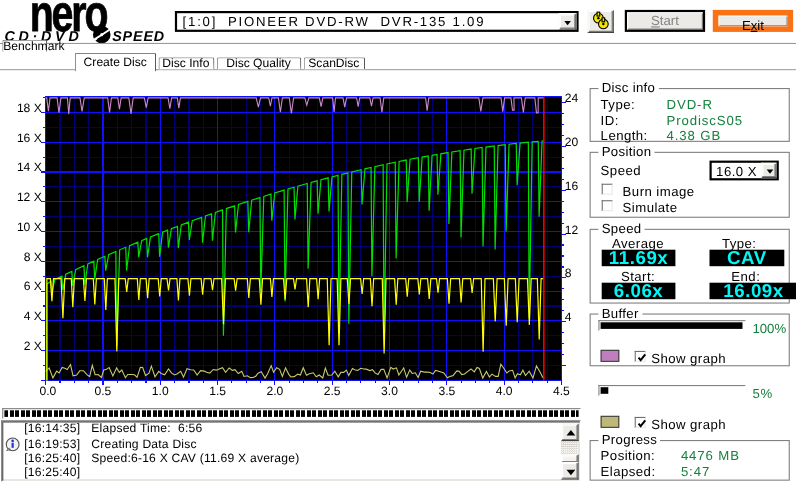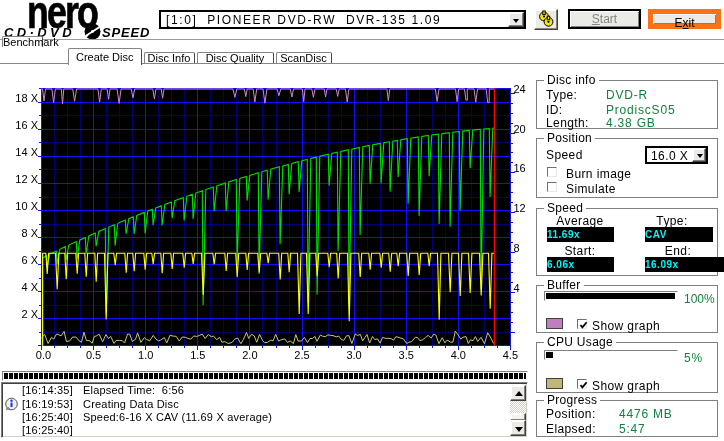--- a/index.html
+++ b/index.html
@@ -5,21 +5,21 @@
 #w{position:relative;width:724px;height:441px;background:#fff;overflow:hidden}
 .ab{position:absolute}
 .t11{font-size:11px;line-height:13px;white-space:pre;letter-spacing:0.2px}
 .t12{font-size:12px;line-height:14px;white-space:pre;letter-spacing:0.4px}
 .blue{color:#15803d;letter-spacing:0.8px}
 .btn{background:#ECEAE6;border:1px solid;border-color:#fff #404040 #404040 #fff;
 box-shadow:inset -1px -1px 0 #808080,inset 1px 1px 0 #fff}
 .grp{border:1px solid #808080;box-shadow:1px 1px 0 #fff,inset 1px 1px 0 #fff;position:absolute;left:536px;width:182px}
 .glab{position:absolute;top:-7px;left:7px;background:#fff;padding:0 3px;font-size:12px;line-height:13px;white-space:pre;letter-spacing:0.3px}
 .cb{position:absolute;width:10px;height:10px;background:#fff;border:1px solid;border-color:#707070 #e8e8e8 #e8e8e8 #707070}
-.lcd{position:absolute;height:15px;background:#000;color:#00F7F7;font-size:10px;font-weight:bold;line-height:15px;letter-spacing:0.5px}
+.lcd{position:absolute;height:15px;background:#000;color:#00F7F7;font-size:17px;font-weight:bold;text-align:center;line-height:15px;letter-spacing:0.5px}
 .bar{position:absolute;height:10px;background:#fff;border:1px solid;border-color:#808080 #fff #fff #808080}
 .sw{position:absolute;width:17px;height:11px;border:1px solid #404040}
 .tab{position:absolute;background:#fff;border:1px solid;border-color:#848484 #484848 #fff #848484;border-bottom:none;border-radius:2px 2px 0 0;box-shadow:inset 1px 1px 0 #fff;font-size:11px;text-align:center}
 </style></head><body>
 <div id="w">
 <div class="ab" style="left:27px;top:-16px;font-size:47px;font-weight:bold;letter-spacing:-2.5px;-webkit-text-stroke:0.7px #000;transform:scaleX(0.76);transform-origin:0 0">nero</div>
 <div class="ab" style="left:4px;top:24.5px;font-size:13px;font-weight:bold;font-style:italic;letter-spacing:3.4px;white-space:pre">CD·DVD</div>
 <div class="ab" style="left:102px;top:24.5px;font-size:13px;font-weight:bold;font-style:italic;letter-spacing:0.8px;white-space:pre">SPEED</div>
 <svg class="ab" style="left:83px;top:22.5px" width="19" height="17" viewBox="0 0 19 17">
       <circle cx="9.5" cy="8.5" r="8" fill="#000"></circle>
@@ -161,23 +161,20 @@
       <div style="margin:1px;width:129px;height:6px;background:#000"></div>
     </div>
 <div class="ab t12 blue" style="left:684px;top:291.5px;letter-spacing:0px">100%</div>
 <div class="sw" style="left:546px;top:318px;background:#BF7FBF"></div>
 <div class="cb" style="left:577px;top:319px">
       <svg width="9" height="9" viewBox="0 0 9 9" style="position:absolute;left:1px;top:1px">
         <path d="M1.5 4.2 L3.4 6.4 L7.6 1.2" stroke="#000" stroke-width="1.8" fill="none"></path>
       </svg>
     </div>
 <div class="ab t12" style="left:592px;top:318.5px">Show graph</div>
-<div class="grp" style="top:341.5px;height:51.5px">
-      <span class="glab">CPU Usage</span>
-    </div>
 <div class="bar" style="left:544px;top:350px;width:134px">
       <div style="width:7px;height:6px;background:#000;margin:1px"></div>
     </div>
 <div class="ab t12 blue" style="left:684px;top:350.5px">5%</div>
 <div class="sw" style="left:546px;top:378px;background:#BDB878"></div>
 <div class="cb" style="left:577px;top:379px">
       <svg width="9" height="9" viewBox="0 0 9 9" style="position:absolute;left:1px;top:1px">
         <path d="M1.5 4.2 L3.4 6.4 L7.6 1.2" stroke="#000" stroke-width="1.8" fill="none"></path>
       </svg>
     </div>

